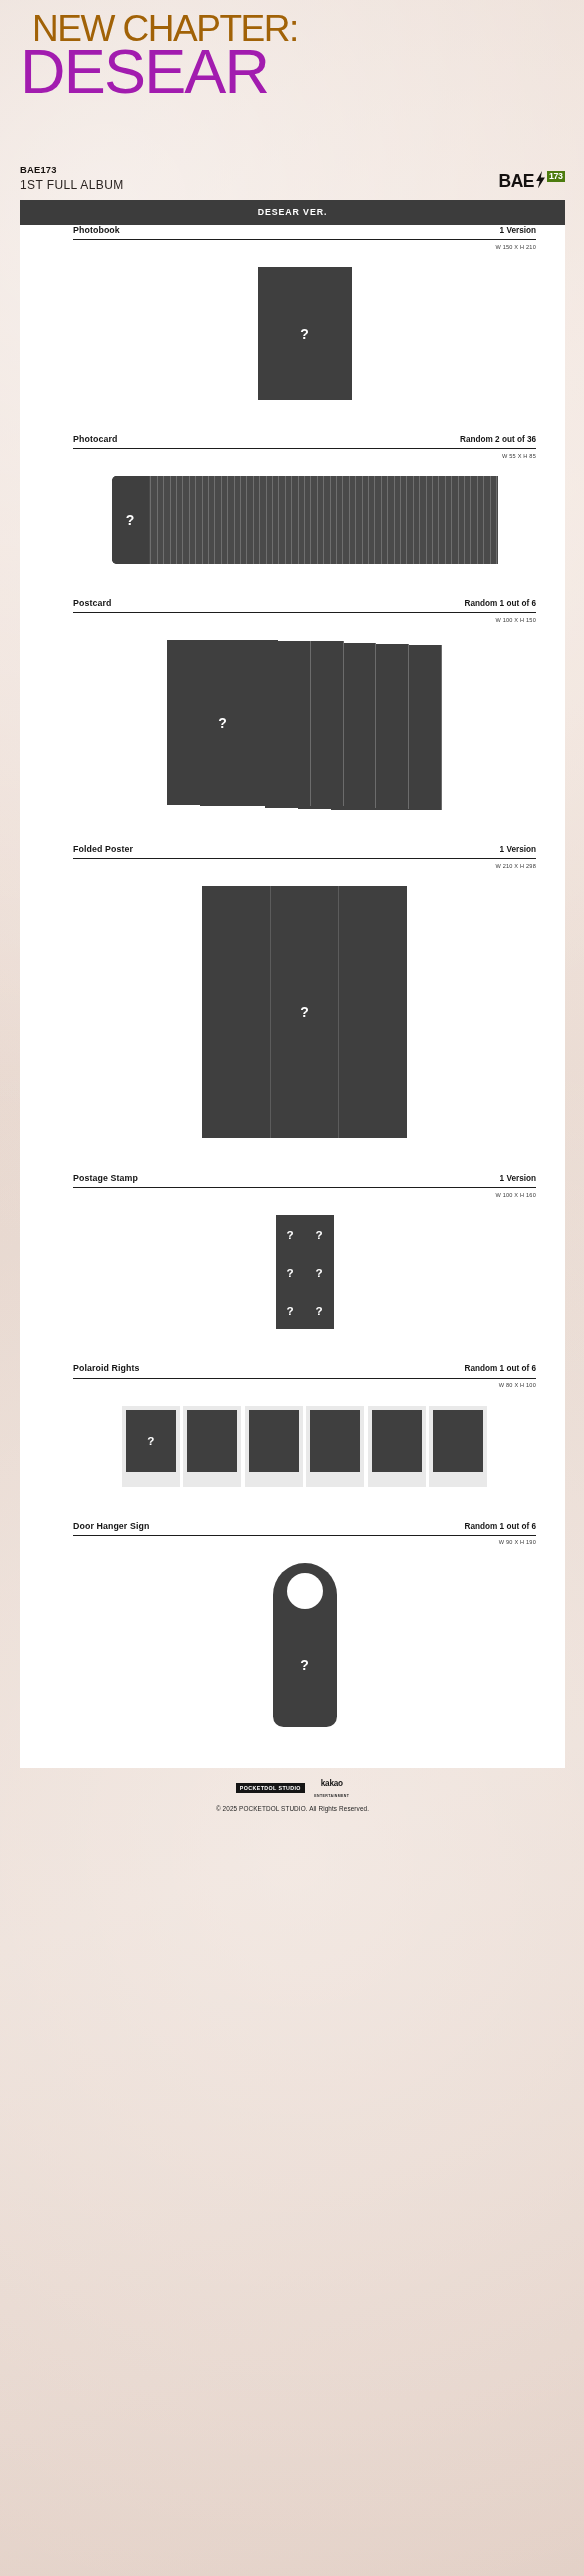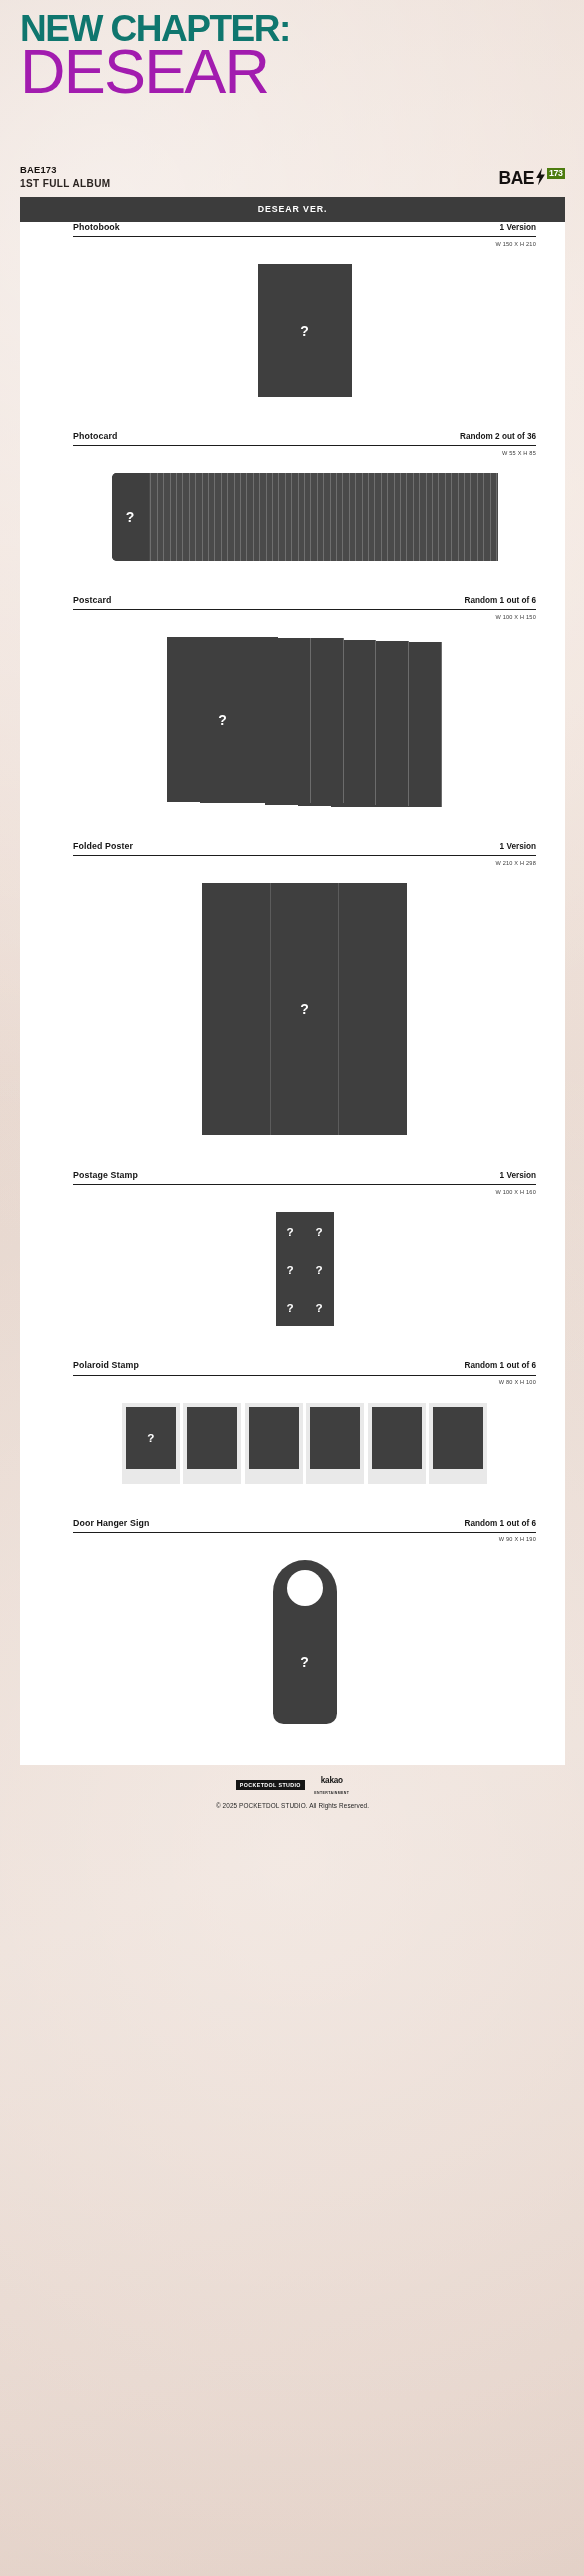--- a/index.html
+++ b/index.html
@@ -20,24 +20,25 @@
   }
   
   .hero {
     padding: 10.5px 20px 0 20px;
     position: relative;
   }
   .hero-line1 {
     font-size: 37px;
     line-height: 0.95;
     letter-spacing: -1.5px;
-    font-weight: 700;
-    color: #0f766e;
+    font-weight: 400;
+    color: #a16207;
     font-family: "Liberation Sans", sans-serif;
     white-space: nowrap;
+    margin-left: 12px;
   }
   .hero-line2 {
     font-size: 63px;
     line-height: 0.92;
     letter-spacing: -1.8px;
     font-weight: 400;
     color: #a21caf;
     margin-top: -2.3px;
     white-space: nowrap;
   }
@@ -49,22 +50,22 @@
     padding: 0 20px;
     margin-top: 63px;
   }
   .meta-left .artist {
     font-size: 9.4px;
     font-weight: 700;
     color: #17120f;
     letter-spacing: 0.2px;
   }
   .meta-left .album {
-    font-size: 10px;
-    font-weight: 700;
+    font-size: 12px;
+    font-weight: 400;
     color: #2a2320;
     margin-top: 2.3px;
     letter-spacing: 0.4px;
   }
   .logo-wrap {
     display: flex;
     align-items: flex-start;
     gap: 1.2px;
   }
   .logo-text {
@@ -425,21 +426,21 @@
         <span class="q">?</span>
         <span class="q">?</span>
         <span class="q">?</span>
         <span class="q">?</span>
       </div>
     </div>
   </div>
 
   <div class="section">
     <div class="sec-head">
-      <span class="sec-title">Polaroid Stamp</span>
+      <span class="sec-title">Polaroid Rights</span>
       <span class="sec-count">Random 1 out of 6</span>
     </div>
     <div class="sec-dims">W 80 X H 100</div>
     <div class="sec-body pl-body">
       <div class="pl-row">
         <div class="polaroid">
           <div class="inner">
             <span class="q">?</span>
           </div>
         </div>

